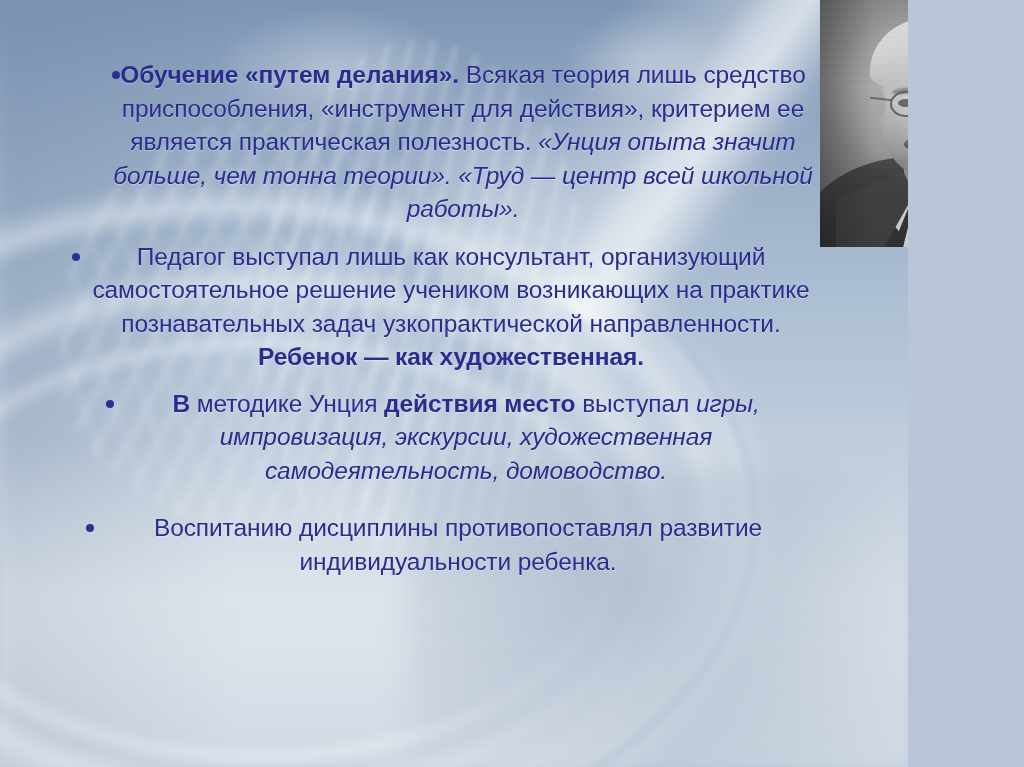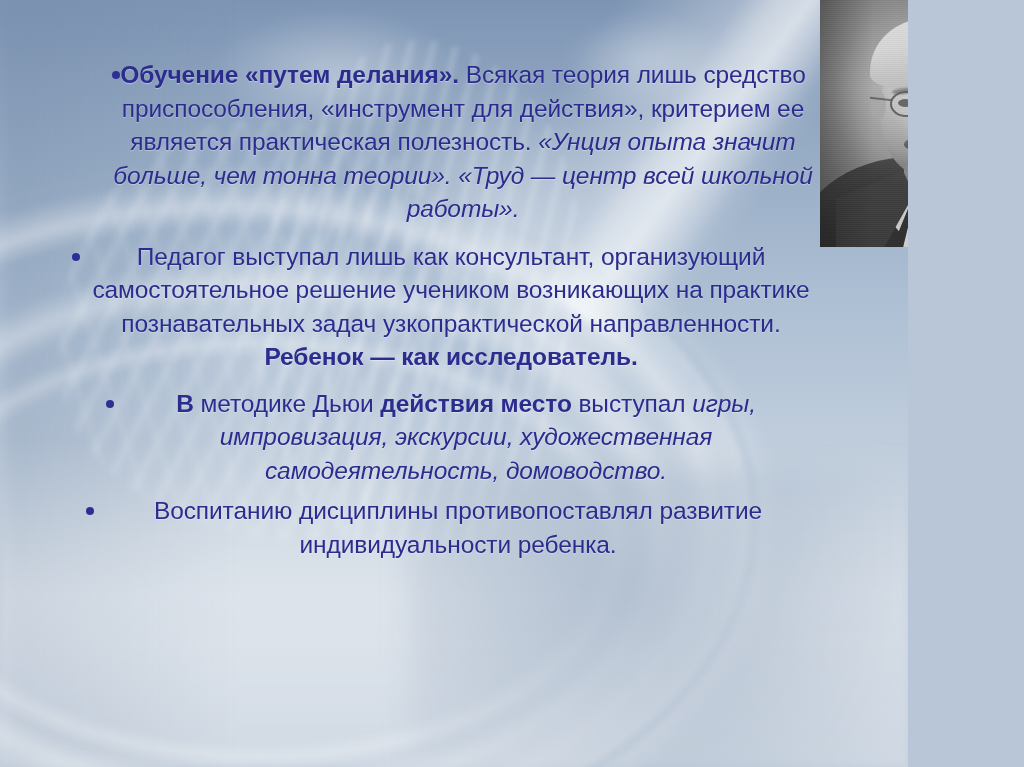--- a/index.html
+++ b/index.html
@@ -301,21 +301,21 @@
   #b1 .bullet-dot { left:52px; }
 
   #b2 { margin-top:14px; }
   #b2 .para { padding-left:22px; }
   #b2 .bullet-dot { left:12px; }
 
   #b3 { margin-top:13px; }
   #b3 .para { padding-left:52px; }
   #b3 .bullet-dot { left:46px; }
 
-  #b4 { margin-top:7px; }
+  #b4 { margin-top:24px; }
   #b4 .para { padding-left:36px; }
   #b4 .bullet-dot { left:26px; }
 </style>
 </head>
 <body>
 
 <div id="slide">
 
   <div class="bg-layer">
     <div class="dark-left"></div>
@@ -365,26 +365,26 @@
 
   <div id="content">
 
     <div class="bullet-row" id="b1">
       <span class="bullet-dot"></span>
       <div class="para"><span class="b">Обучение «путем делания».</span><span> Всякая теория лишь средство приспособления, «инструмент для действия», критерием ее является практическая полезность. </span><span class="i">«Унция опыта значит больше, чем тонна теории». «Труд — центр всей школьной работы».</span></div>
     </div>
 
     <div class="bullet-row" id="b2">
       <span class="bullet-dot"></span>
-      <div class="para"><span>Педагог выступал лишь как консультант, организующий самостоятельное решение учеником возникающих на практике познавательных задач узкопрактической направленности. </span><span class="b">Ребенок — как исследователь.</span></div>
+      <div class="para"><span>Педагог выступал лишь как консультант, организующий самостоятельное решение учеником возникающих на практике познавательных задач узкопрактической направленности. </span><span class="b">Ребенок — как художественная.</span></div>
     </div>
 
     <div class="bullet-row" id="b3">
       <span class="bullet-dot"></span>
-      <div class="para"><span class="b">В</span><span> методике Дьюи </span><span class="b">действия место</span><span> выступал </span><span class="i">игры, импровизация, экскурсии, художественная самодеятельность, домоводство.</span></div>
+      <div class="para"><span class="b">В</span><span> методике Унция </span><span class="b">действия место</span><span> выступал </span><span class="i">игры, импровизация, экскурсии, художественная самодеятельность, домоводство.</span></div>
     </div>
 
     <div class="bullet-row" id="b4">
       <span class="bullet-dot"></span>
       <div class="para"><span>Воспитанию дисциплины противопоставлял развитие индивидуальности ребенка.</span></div>
     </div>
 
   </div>
 </div>
 

